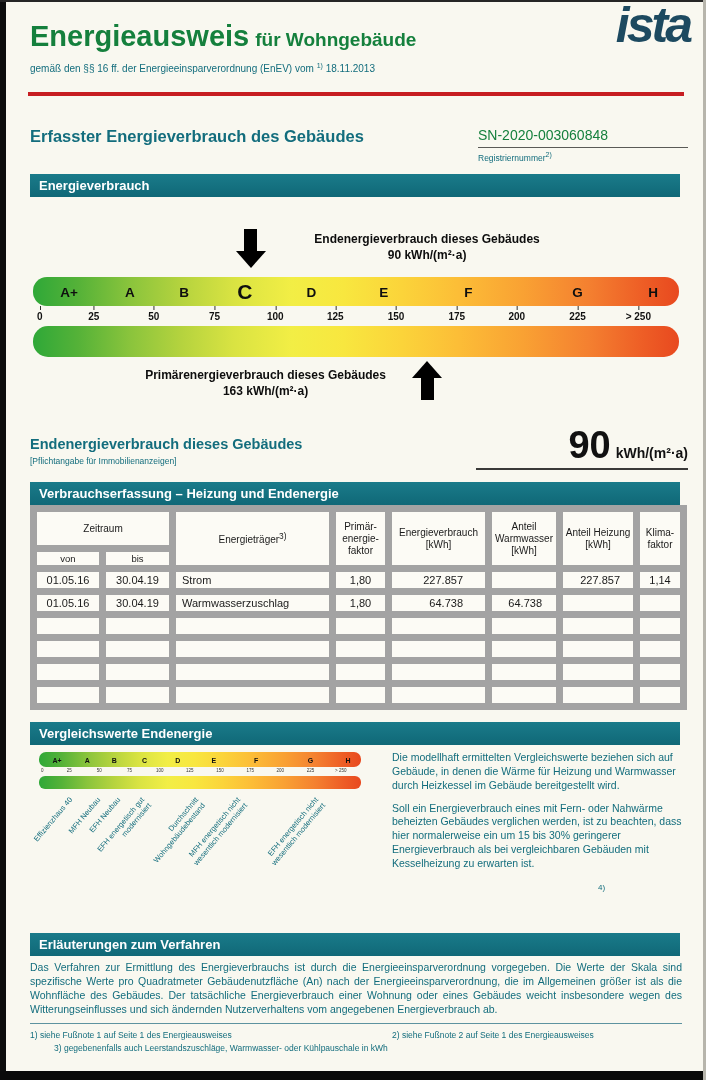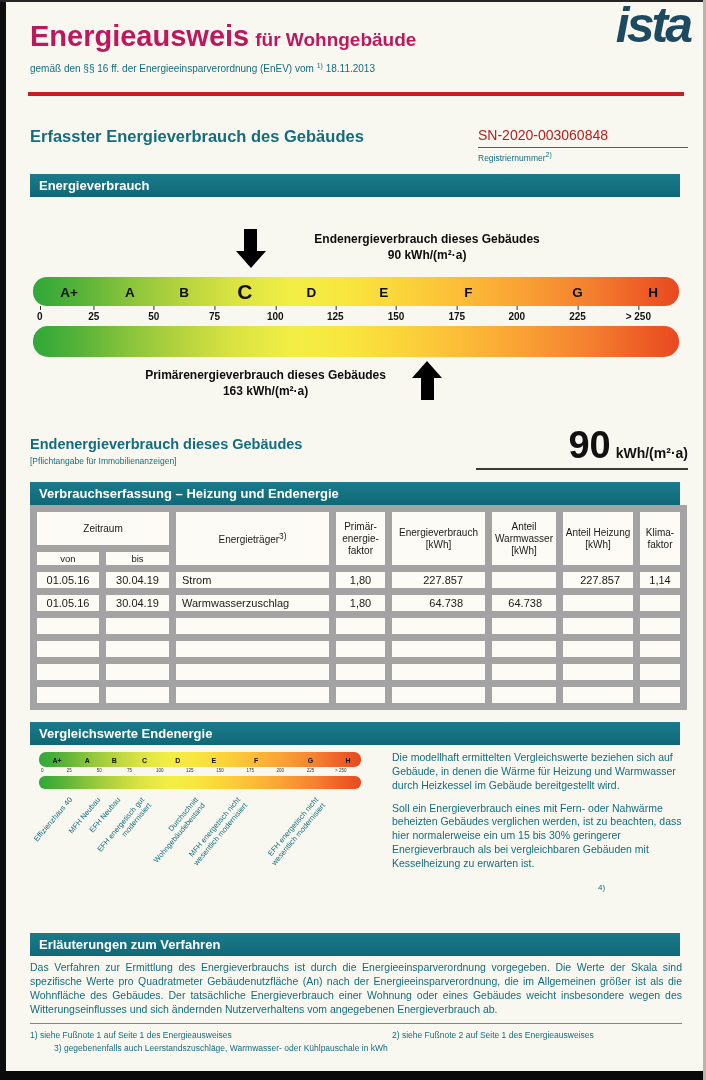--- a/index.html
+++ b/index.html
@@ -6,29 +6,29 @@
   html,body { width:706px; height:1080px; }
   body { background:#8a8880; position:relative; overflow:hidden; }
   .page { position:absolute; left:0; top:0; width:706px; height:1080px; background:#f9f8f0; }
   .edge { position:absolute; z-index:50; }
   .edge-left { left:0; top:0; width:6px; height:1080px; background:#0d0d0d; }
   .edge-top { left:0; top:0; width:706px; height:2px; background:#262626; }
   .edge-bottom { left:0; top:1071px; width:706px; height:9px; background:#0a0a0a; }
   .edge-right { left:703px; top:0; width:3px; height:1080px; background:#b7b5ac; }
 
   .logo { position:absolute; right:16px; top:-4px; font-size:50px; font-weight:bold; font-style:italic; color:#1d4a60; letter-spacing:-3px; }
-  .title-row { position:absolute; left:30px; top:20px; color:#be185d; }
+  .title-row { position:absolute; left:30px; top:20px; color:#15803d; }
   .t1 { font-size:29px; font-weight:bold; }
   .t2 { font-size:19px; font-weight:bold; margin-left:6px; }
   .subtitle { position:absolute; left:30px; top:62px; font-size:10px; color:#136d7d; }
   .subtitle sup, .reg-label sup { font-size:7px; }
   .redline { position:absolute; left:28px; top:92px; width:656px; height:4px; background:#c71e22; }
 
   .sec-title { position:absolute; left:30px; top:127px; font-size:16.5px; font-weight:bold; color:#136d7d; }
-  .reg-num { position:absolute; left:478px; top:127px; font-size:14px; color:#b91c1c; }
+  .reg-num { position:absolute; left:478px; top:127px; font-size:14px; color:#15803d; }
   .reg-line { position:absolute; left:478px; top:147px; width:210px; height:1px; background:#5a5a56; }
   .reg-label { position:absolute; left:478px; top:151px; font-size:8.5px; color:#136d7d; }
 
   .banner { position:absolute; left:30px; width:650px; height:23px; background:linear-gradient(#1a7b8a,#106877); color:#fff; font-size:13px; font-weight:bold; line-height:23px; padding-left:9px; }
   .b1 { top:174px; }
   .b2 { top:482px; }
   .b3 { top:722px; }
   .b4 { top:933px; }
 
   

